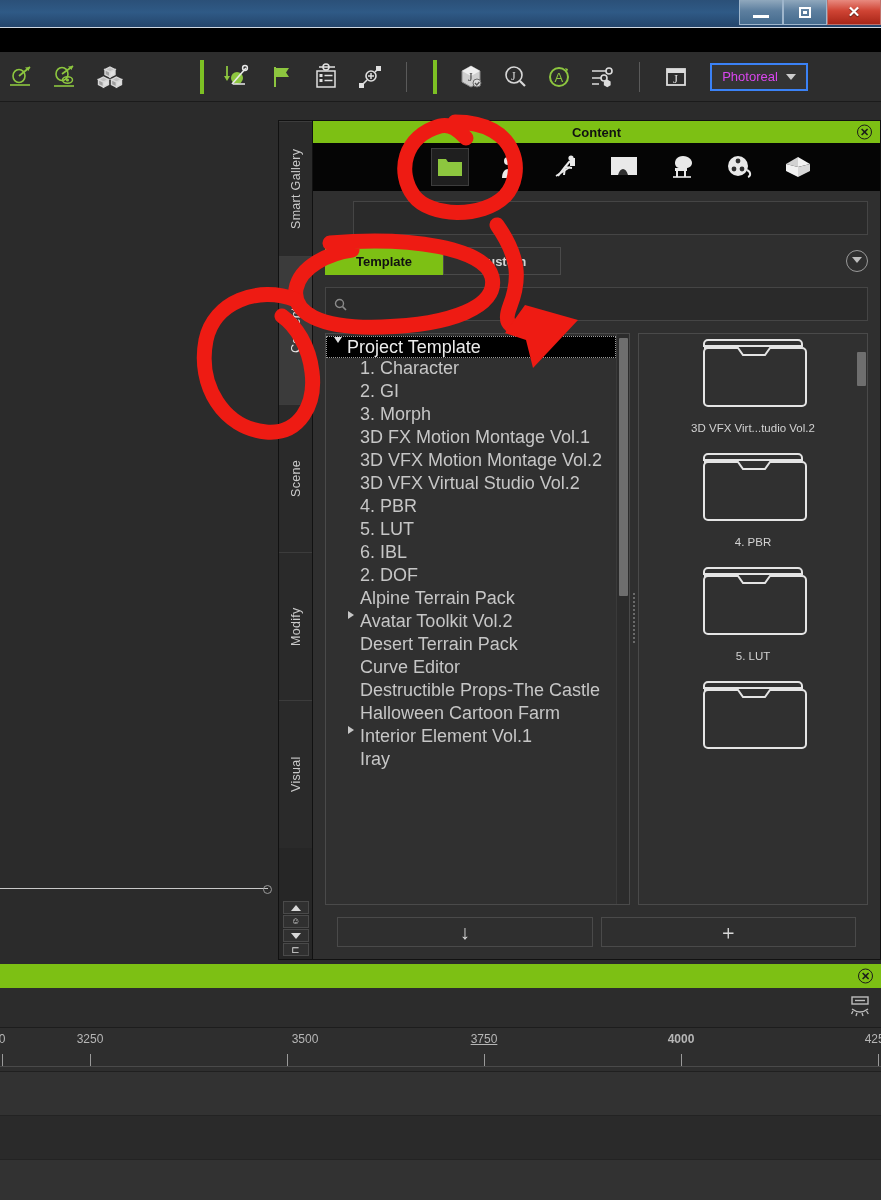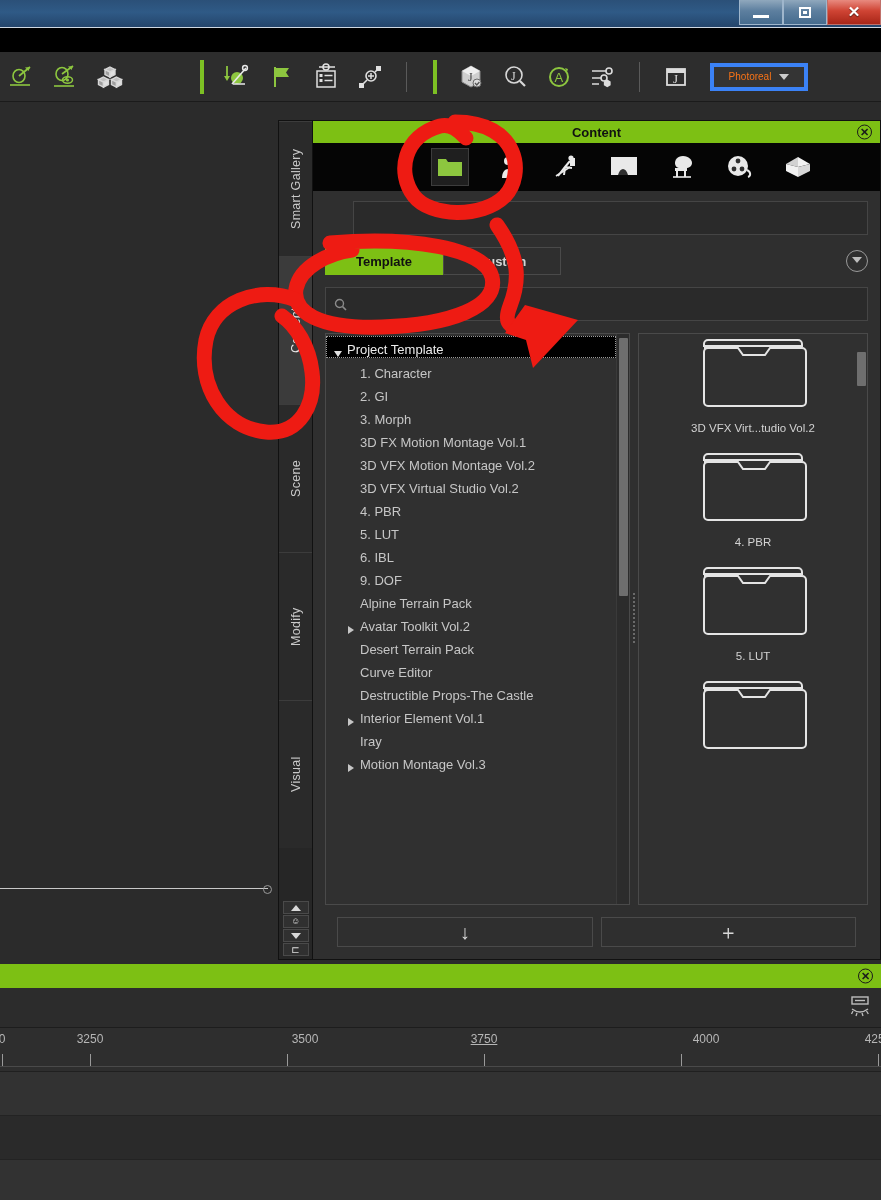--- a/index.html
+++ b/index.html
@@ -52,23 +52,23 @@
   .tb-ico {
     width:44px; height:44px; display:flex; align-items:center; justify-content:center;
     flex:0 0 auto;
   }
   .tb-sep {
     width:4px; height:34px; background:#7dc024; margin:0 12px; flex:0 0 auto;
   }
   .tb-sep.grey { background:#5a5a5a; width:1px; margin:0 14px; height:30px;}
   .tb-spacer { width:56px; flex:0 0 auto; }
   #photoreal {
-    margin-left:12px; width:98px; height:28px; border:4px solid #3b82f6;
+    margin-left:12px; width:98px; height:28px; border:2px solid #3b82f6;
     background:#343434; display:flex; align-items:center; justify-content:center;
-    gap:8px; font-size:10px; color:#f97316; flex:0 0 auto;
+    gap:8px; font-size:13px; color:#d946ef; flex:0 0 auto;
   }
   .caret-dn { width:0;height:0;border-left:5px solid transparent;border-right:5px solid transparent;border-top:6px solid #ccc; }
 
   
   #viewport {
     position:absolute; left:0; top:102px; width:881px; height:862px;
     background:#2b2b2b;
   }
   #vp-line {
     position:absolute; left:0; top:786px; width:268px; height:1px; background:#c8c8c8;
@@ -161,21 +161,21 @@
 
   
   #tree-wrap {
     width:305px; border:1px solid #4a4a4a; background:#303030;
     display:flex; min-width:0;
   }
   #tree {
     flex:1; overflow:hidden; padding-top:2px; min-width:0;
   }
   .tnode {
-    height:23px; display:flex; align-items:flex-end; font-size:13px;
+    height:23px; display:flex; align-items:flex-start; font-size:18px;
     color:#c6c6c6; padding-left:4px; white-space:nowrap;
   }
   .tnode.root { color:#ececec; border:1px dotted #9a9a9a; background:#000; height:22px; }
   .tnode .arw {
     width:14px; flex:0 0 14px; display:flex; align-items:center; justify-content:center;
   }
   .tnode .arw .r { width:0;height:0;border-top:4px solid transparent;border-bottom:4px solid transparent;border-left:6px solid #c6c6c6;}
   .tnode .arw .d { width:0;height:0;border-left:4px solid transparent;border-right:4px solid transparent;border-top:6px solid #e0e0e0;}
   .tnode .lbl { padding-left:2px; }
   .tnode.child { padding-left:18px; }
@@ -558,21 +558,21 @@
               <div class="tnode child">
                 <span class="arw"></span>
                 <span class="lbl">5. LUT</span>
               </div>
               <div class="tnode child">
                 <span class="arw"></span>
                 <span class="lbl">6. IBL</span>
               </div>
               <div class="tnode child">
                 <span class="arw"></span>
-                <span class="lbl">9. DOF</span>
+                <span class="lbl">2. DOF</span>
               </div>
               <div class="tnode child">
                 <span class="arw"></span>
                 <span class="lbl">Alpine Terrain Pack</span>
               </div>
               <div class="tnode child">
                 <span class="arw">
                   <i class="r"></i>
                 </span>
                 <span class="lbl">Avatar Toolkit Vol.2</span>
@@ -583,34 +583,32 @@
               </div>
               <div class="tnode child">
                 <span class="arw"></span>
                 <span class="lbl">Curve Editor</span>
               </div>
               <div class="tnode child">
                 <span class="arw"></span>
                 <span class="lbl">Destructible Props-The Castle</span>
               </div>
               <div class="tnode child">
+                <span class="arw"></span>
+                <span class="lbl">Halloween Cartoon Farm</span>
+              </div>
+              <div class="tnode child">
                 <span class="arw">
                   <i class="r"></i>
                 </span>
                 <span class="lbl">Interior Element Vol.1</span>
               </div>
               <div class="tnode child">
                 <span class="arw"></span>
                 <span class="lbl">Iray</span>
-              </div>
-              <div class="tnode child">
-                <span class="arw">
-                  <i class="r"></i>
-                </span>
-                <span class="lbl">Motion Montage Vol.3</span>
               </div>
             </div>
           <div id="tree-sb">
             <div id="tree-thumb"></div>
           </div>
         </div>
 
         <div id="grip"></div>
 
         <div id="thumbs-wrap">
@@ -683,21 +681,21 @@
   <div id="ruler">
       <div class="rtick" style="left: 2px;"></div>
       <div class="rlab" style="left: 2px;">0</div>
       <div class="rtick" style="left: 90px;"></div>
       <div class="rlab" style="left: 90px;">3250</div>
       <div class="rtick" style="left: 287px;"></div>
       <div class="rlab" style="left: 287px; margin-left: 18px;">3500</div>
       <div class="rtick" style="left: 484px;"></div>
       <div class="rlab" style="left: 484px; text-decoration: underline;">3750</div>
       <div class="rtick" style="left: 681px;"></div>
-      <div class="rlab" style="left: 706px;">4000</div>
+      <div class="rlab" style="left: 681px; font-weight: bold;">4000</div>
       <div class="rtick" style="left: 878px;"></div>
       <div class="rlab" style="left: 878px;">4250</div>
       <div class="rbase"></div>
     </div>
   <div class="tl-row"></div>
   <div class="tl-row alt"></div>
   <div class="tl-row"></div>
 </div>
 
 <svg id="annot" viewBox="0 0 881 1200">

